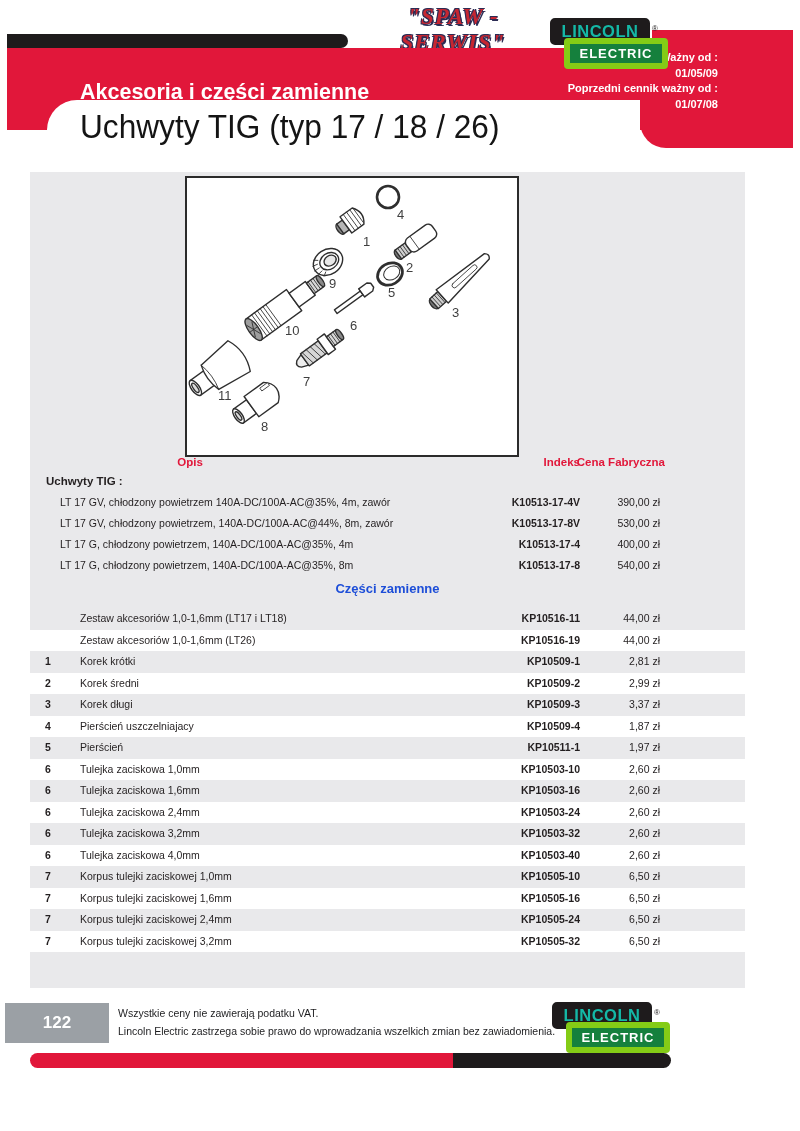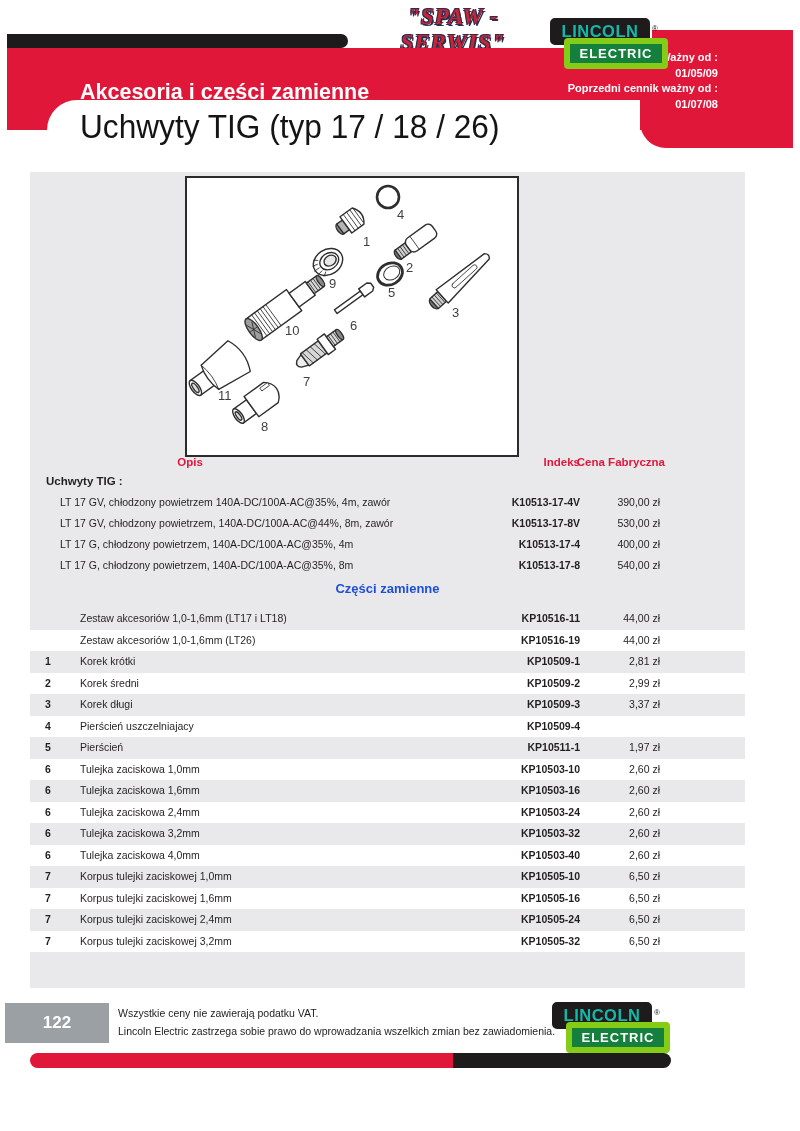--- a/index.html
+++ b/index.html
@@ -299,20 +299,21 @@
       <div class="prow">
         <span class="c-num">3</span>
         <span class="c-opis">Korek długi</span>
         <span class="c-idx">KP10509-3</span>
         <span class="c-price">3,37 zł</span>
       </div>
       <div class="prow">
         <span class="c-num">4</span>
         <span class="c-opis">Pierścień uszczelniajacy</span>
         <span class="c-idx">KP10509-4</span>
+        <span class="c-price">1,87 zł</span>
       </div>
       <div class="prow">
         <span class="c-num">5</span>
         <span class="c-opis">Pierścień</span>
         <span class="c-idx">KP10511-1</span>
         <span class="c-price">1,97 zł</span>
       </div>
       <div class="prow">
         <span class="c-num">6</span>
         <span class="c-opis">Tulejka zaciskowa 1,0mm</span>

